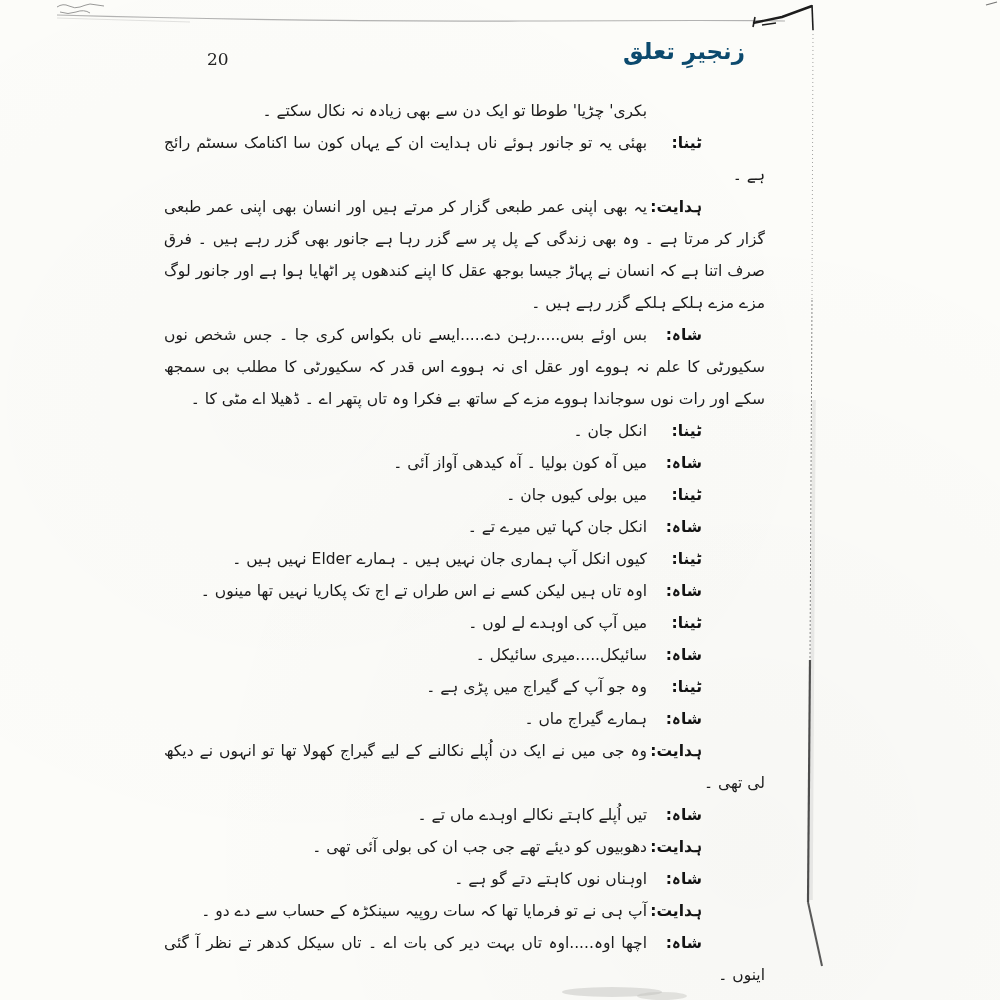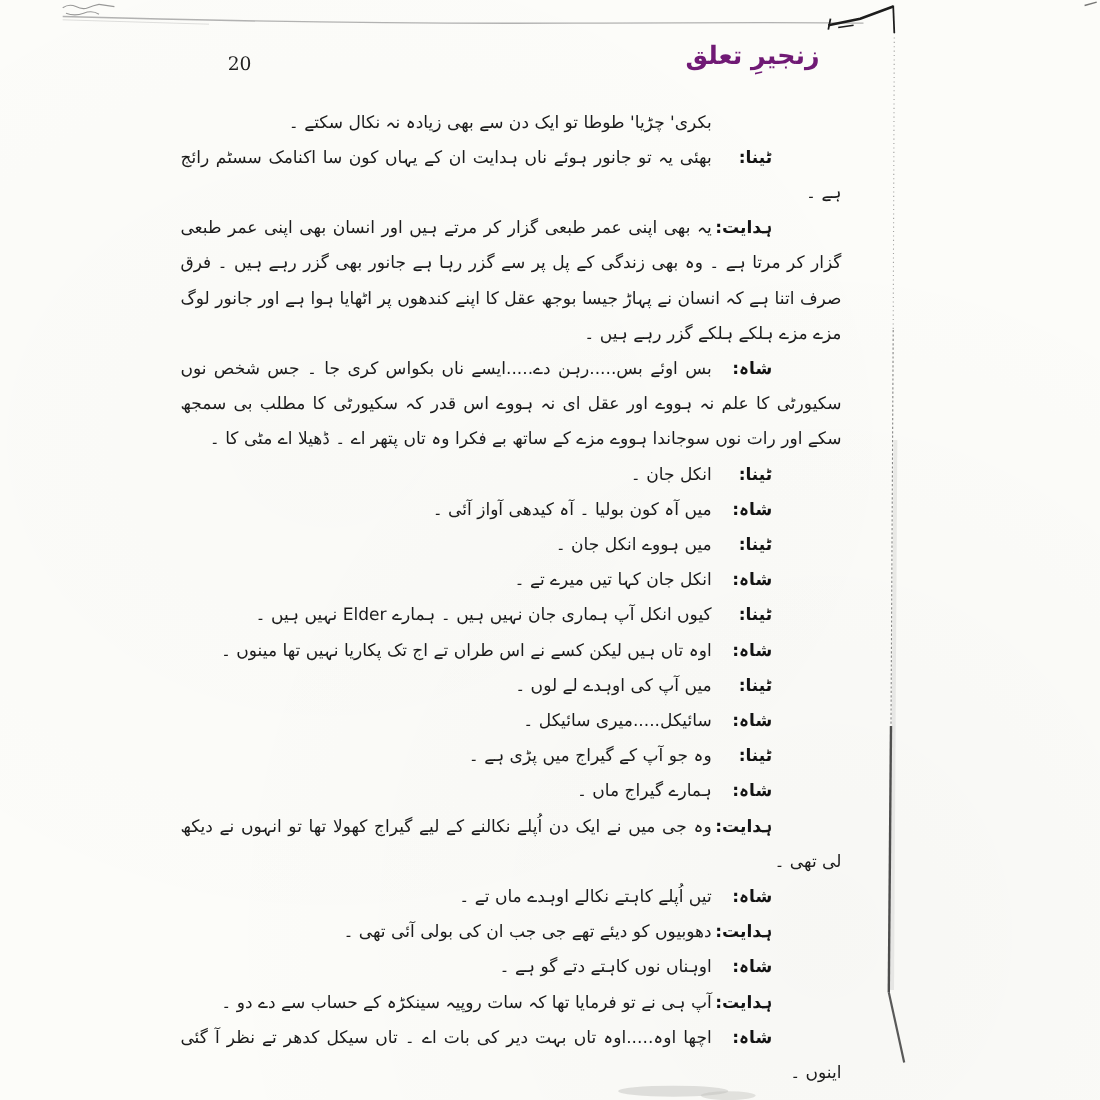--- a/index.html
+++ b/index.html
@@ -22,21 +22,21 @@
     font-size: 17px;
     font-weight: normal;
     color: #222;
   }
   .running-title {
     position: absolute;
     right: 255px; top: 38px;
     direction: rtl;
     font-size: 23px;
     font-weight: bold;
-    color: #701a75;
+    color: #0c4a6e;
     letter-spacing: -0.5px;
   }
 
   
   .content {
     position: absolute;
     top: 95px; left: 164px; right: 235px;
     direction: rtl;
     font-size: 15.5px;
     line-height: 32px;
@@ -105,21 +105,21 @@
 <div class="page-number">20</div>
 <div class="running-title" lang="ur">زنجیرِ تعلق</div>
 
 <div class="content" lang="ur" dir="rtl">
   <p class="speech"><span class="label"></span><span>بکری' چڑیا' طوطا تو ایک دن سے بھی زیادہ نہ نکال سکتے ۔</span></p>
   <p class="speech"><span class="label">ٹینا:</span><span>بھئی یہ تو جانور ہوئے ناں ہدایت ان کے یہاں کون سا اکنامک سسٹم رائج ہے ۔</span></p>
   <p class="speech"><span class="label">ہدایت:</span><span>یہ بھی اپنی عمر طبعی گزار کر مرتے ہیں اور انسان بھی اپنی عمر طبعی گزار کر مرتا ہے ۔ وہ بھی زندگی کے پل پر سے گزر رہا ہے جانور بھی گزر رہے ہیں ۔ فرق صرف اتنا ہے کہ انسان نے پہاڑ جیسا بوجھ عقل کا اپنے کندھوں پر اٹھایا ہوا ہے اور جانور لوگ مزے مزے ہلکے ہلکے گزر رہے ہیں ۔</span></p>
   <p class="speech"><span class="label">شاہ:</span><span>بس اوئے بس.....رہن دے.....ایسے ناں بکواس کری جا ۔ جس شخص نوں سکیورٹی کا علم نہ ہووے اور عقل ای نہ ہووے اس قدر کہ سکیورٹی کا مطلب بی سمجھ سکے اور رات نوں سوجاندا ہووے مزے کے ساتھ بے فکرا وہ تاں پتھر اے ۔ ڈھیلا اے مٹی کا ۔</span></p>
   <p class="speech"><span class="label">ٹینا:</span><span>انکل جان ۔</span></p>
   <p class="speech"><span class="label">شاہ:</span><span>میں آہ کون بولیا ۔ آہ کیدھی آواز آئی ۔</span></p>
-  <p class="speech"><span class="label">ٹینا:</span><span>میں ہووے انکل جان ۔</span></p>
+  <p class="speech"><span class="label">ٹینا:</span><span>میں بولی کیوں جان ۔</span></p>
   <p class="speech"><span class="label">شاہ:</span><span>انکل جان کہا تیں میرے تے ۔</span></p>
   <p class="speech"><span class="label">ٹینا:</span><span>کیوں انکل آپ ہماری جان نہیں ہیں ۔ ہمارے Elder نہیں ہیں ۔</span></p>
   <p class="speech"><span class="label">شاہ:</span><span>اوہ تاں ہیں لیکن کسے نے اس طراں تے اج تک پکاریا نہیں تھا مینوں ۔</span></p>
   <p class="speech"><span class="label">ٹینا:</span><span>میں آپ کی اوہدے لے لوں ۔</span></p>
   <p class="speech"><span class="label">شاہ:</span><span>سائیکل.....میری سائیکل ۔</span></p>
   <p class="speech"><span class="label">ٹینا:</span><span>وہ جو آپ کے گیراج میں پڑی ہے ۔</span></p>
   <p class="speech"><span class="label">شاہ:</span><span>ہمارے گیراج ماں ۔</span></p>
   <p class="speech"><span class="label">ہدایت:</span><span>وہ جی میں نے ایک دن اُپلے نکالنے کے لیے گیراج کھولا تھا تو انہوں نے دیکھ لی تھی ۔</span></p>
   <p class="speech"><span class="label">شاہ:</span><span>تیں اُپلے کاہتے نکالے اوہدے ماں تے ۔</span></p>
   <p class="speech"><span class="label">ہدایت:</span><span>دھوبیوں کو دیئے تھے جی جب ان کی بولی آئی تھی ۔</span></p>

